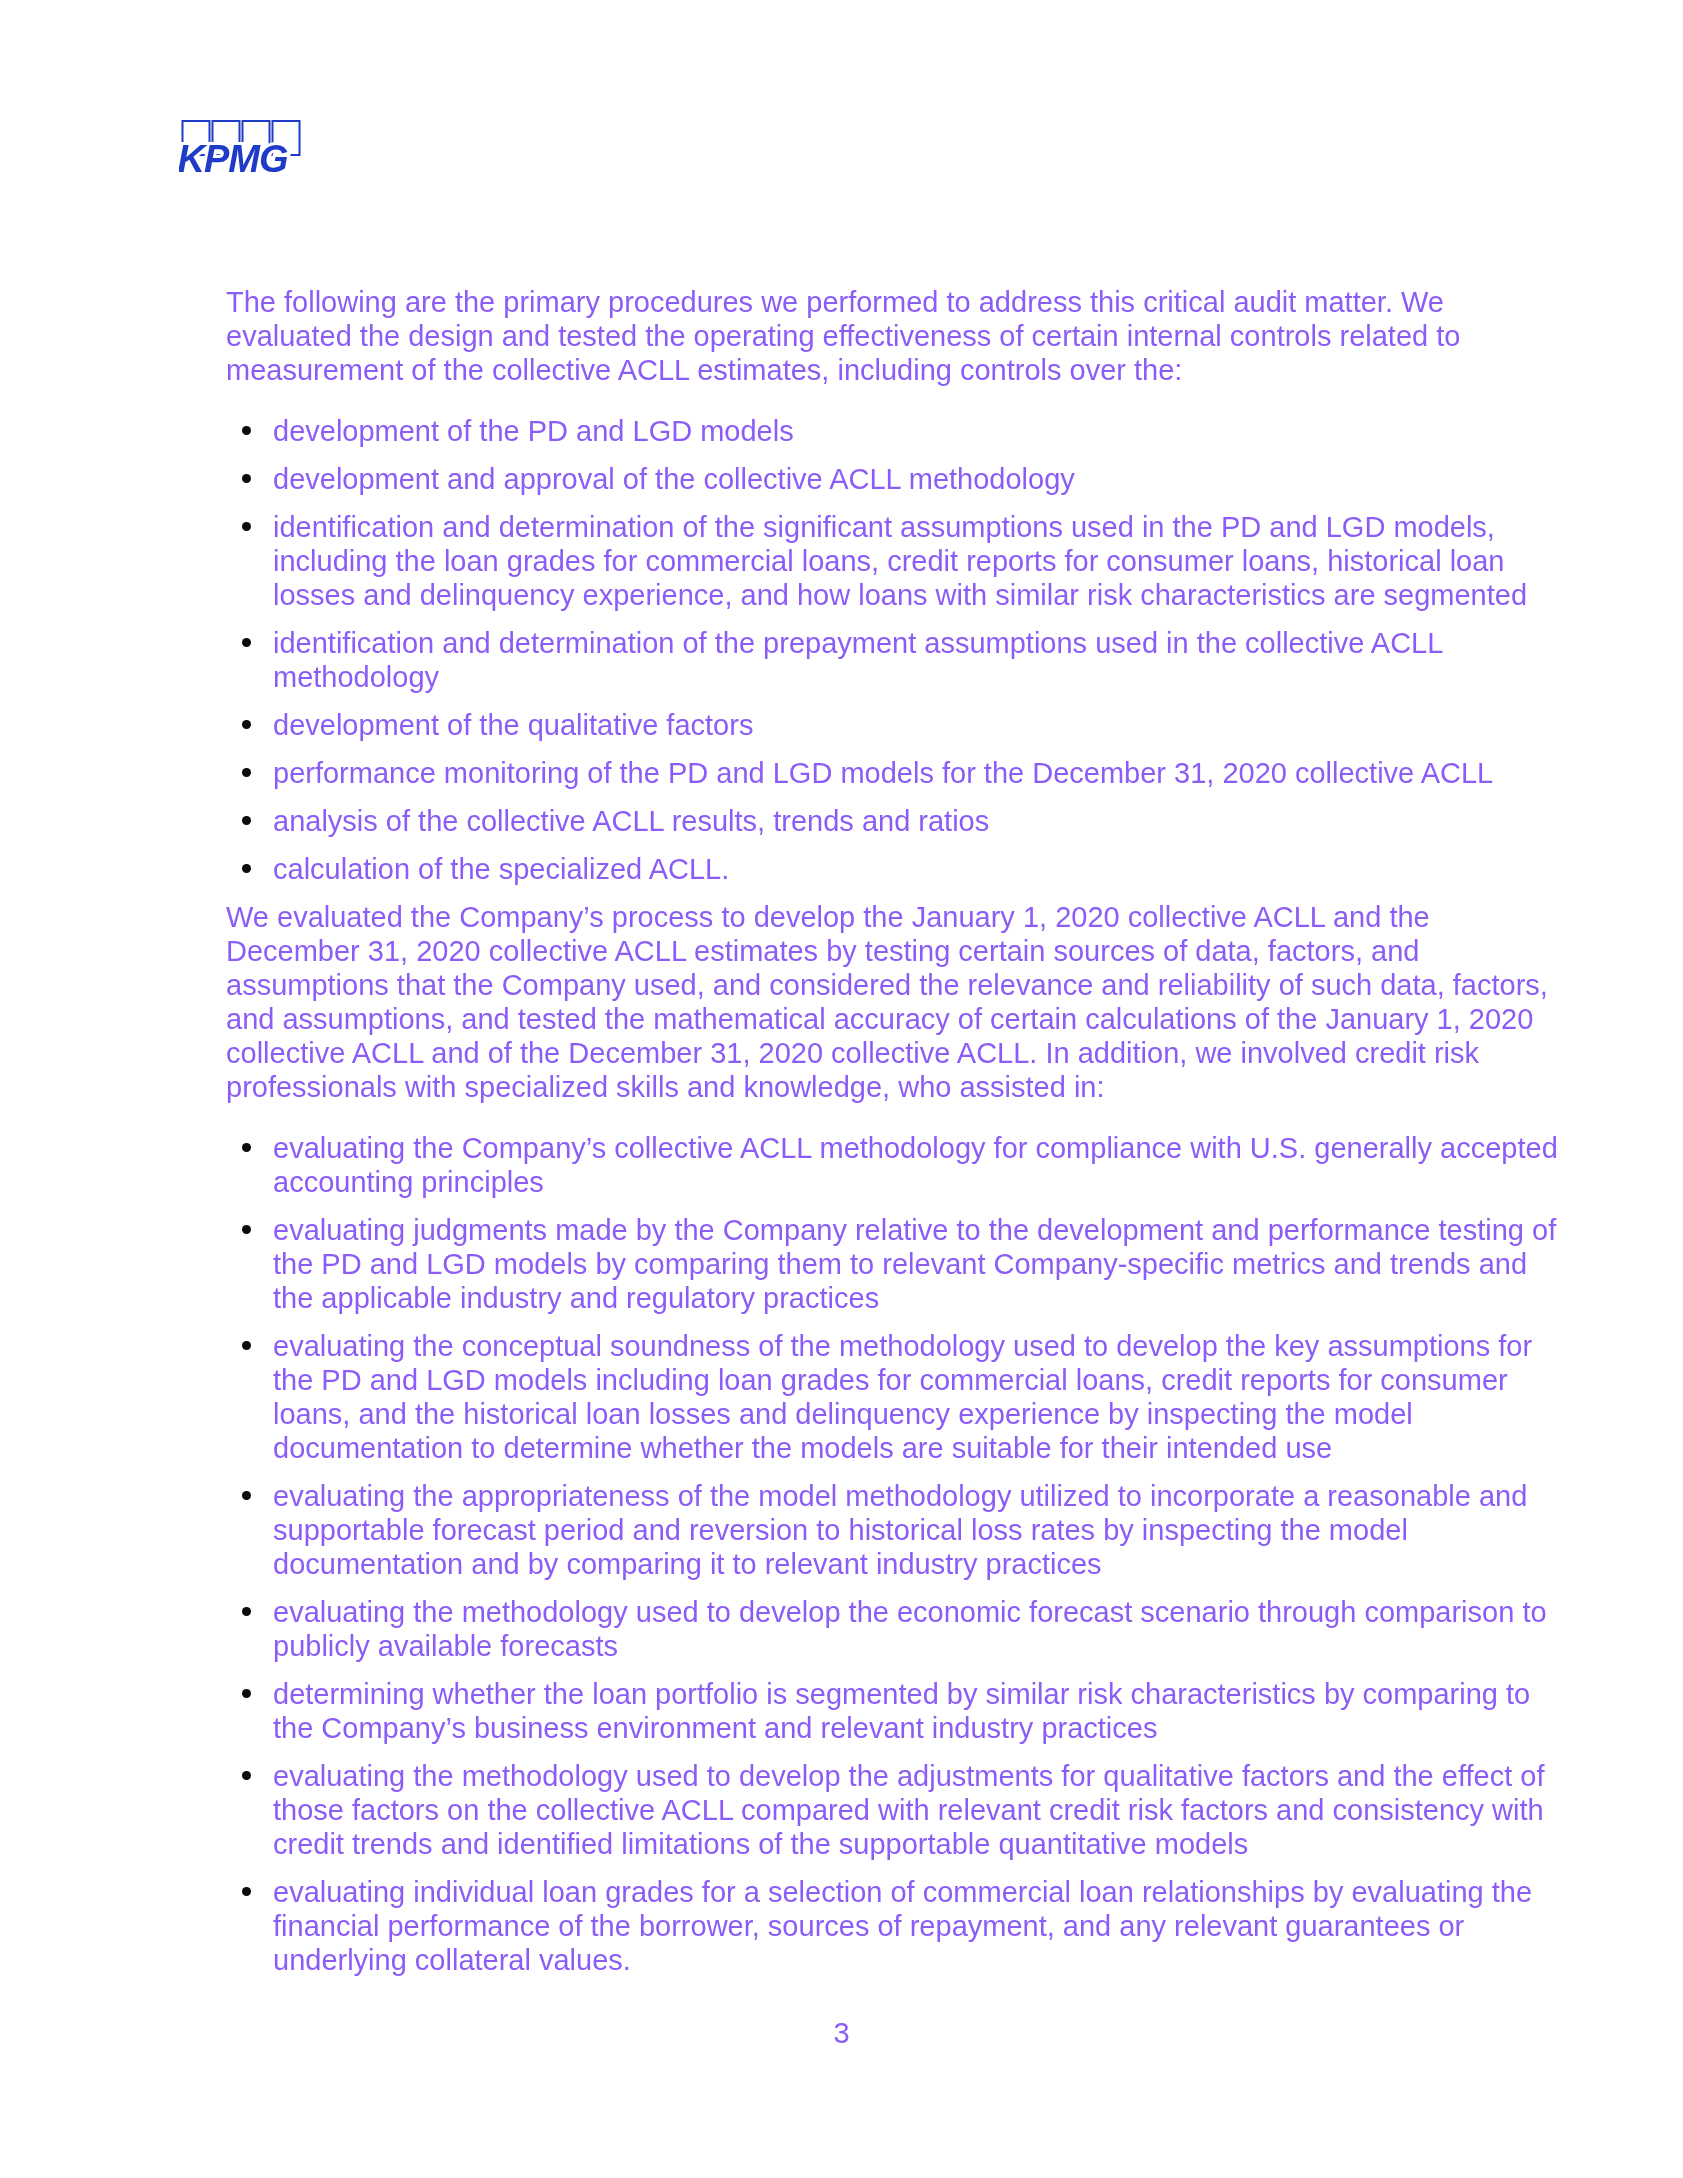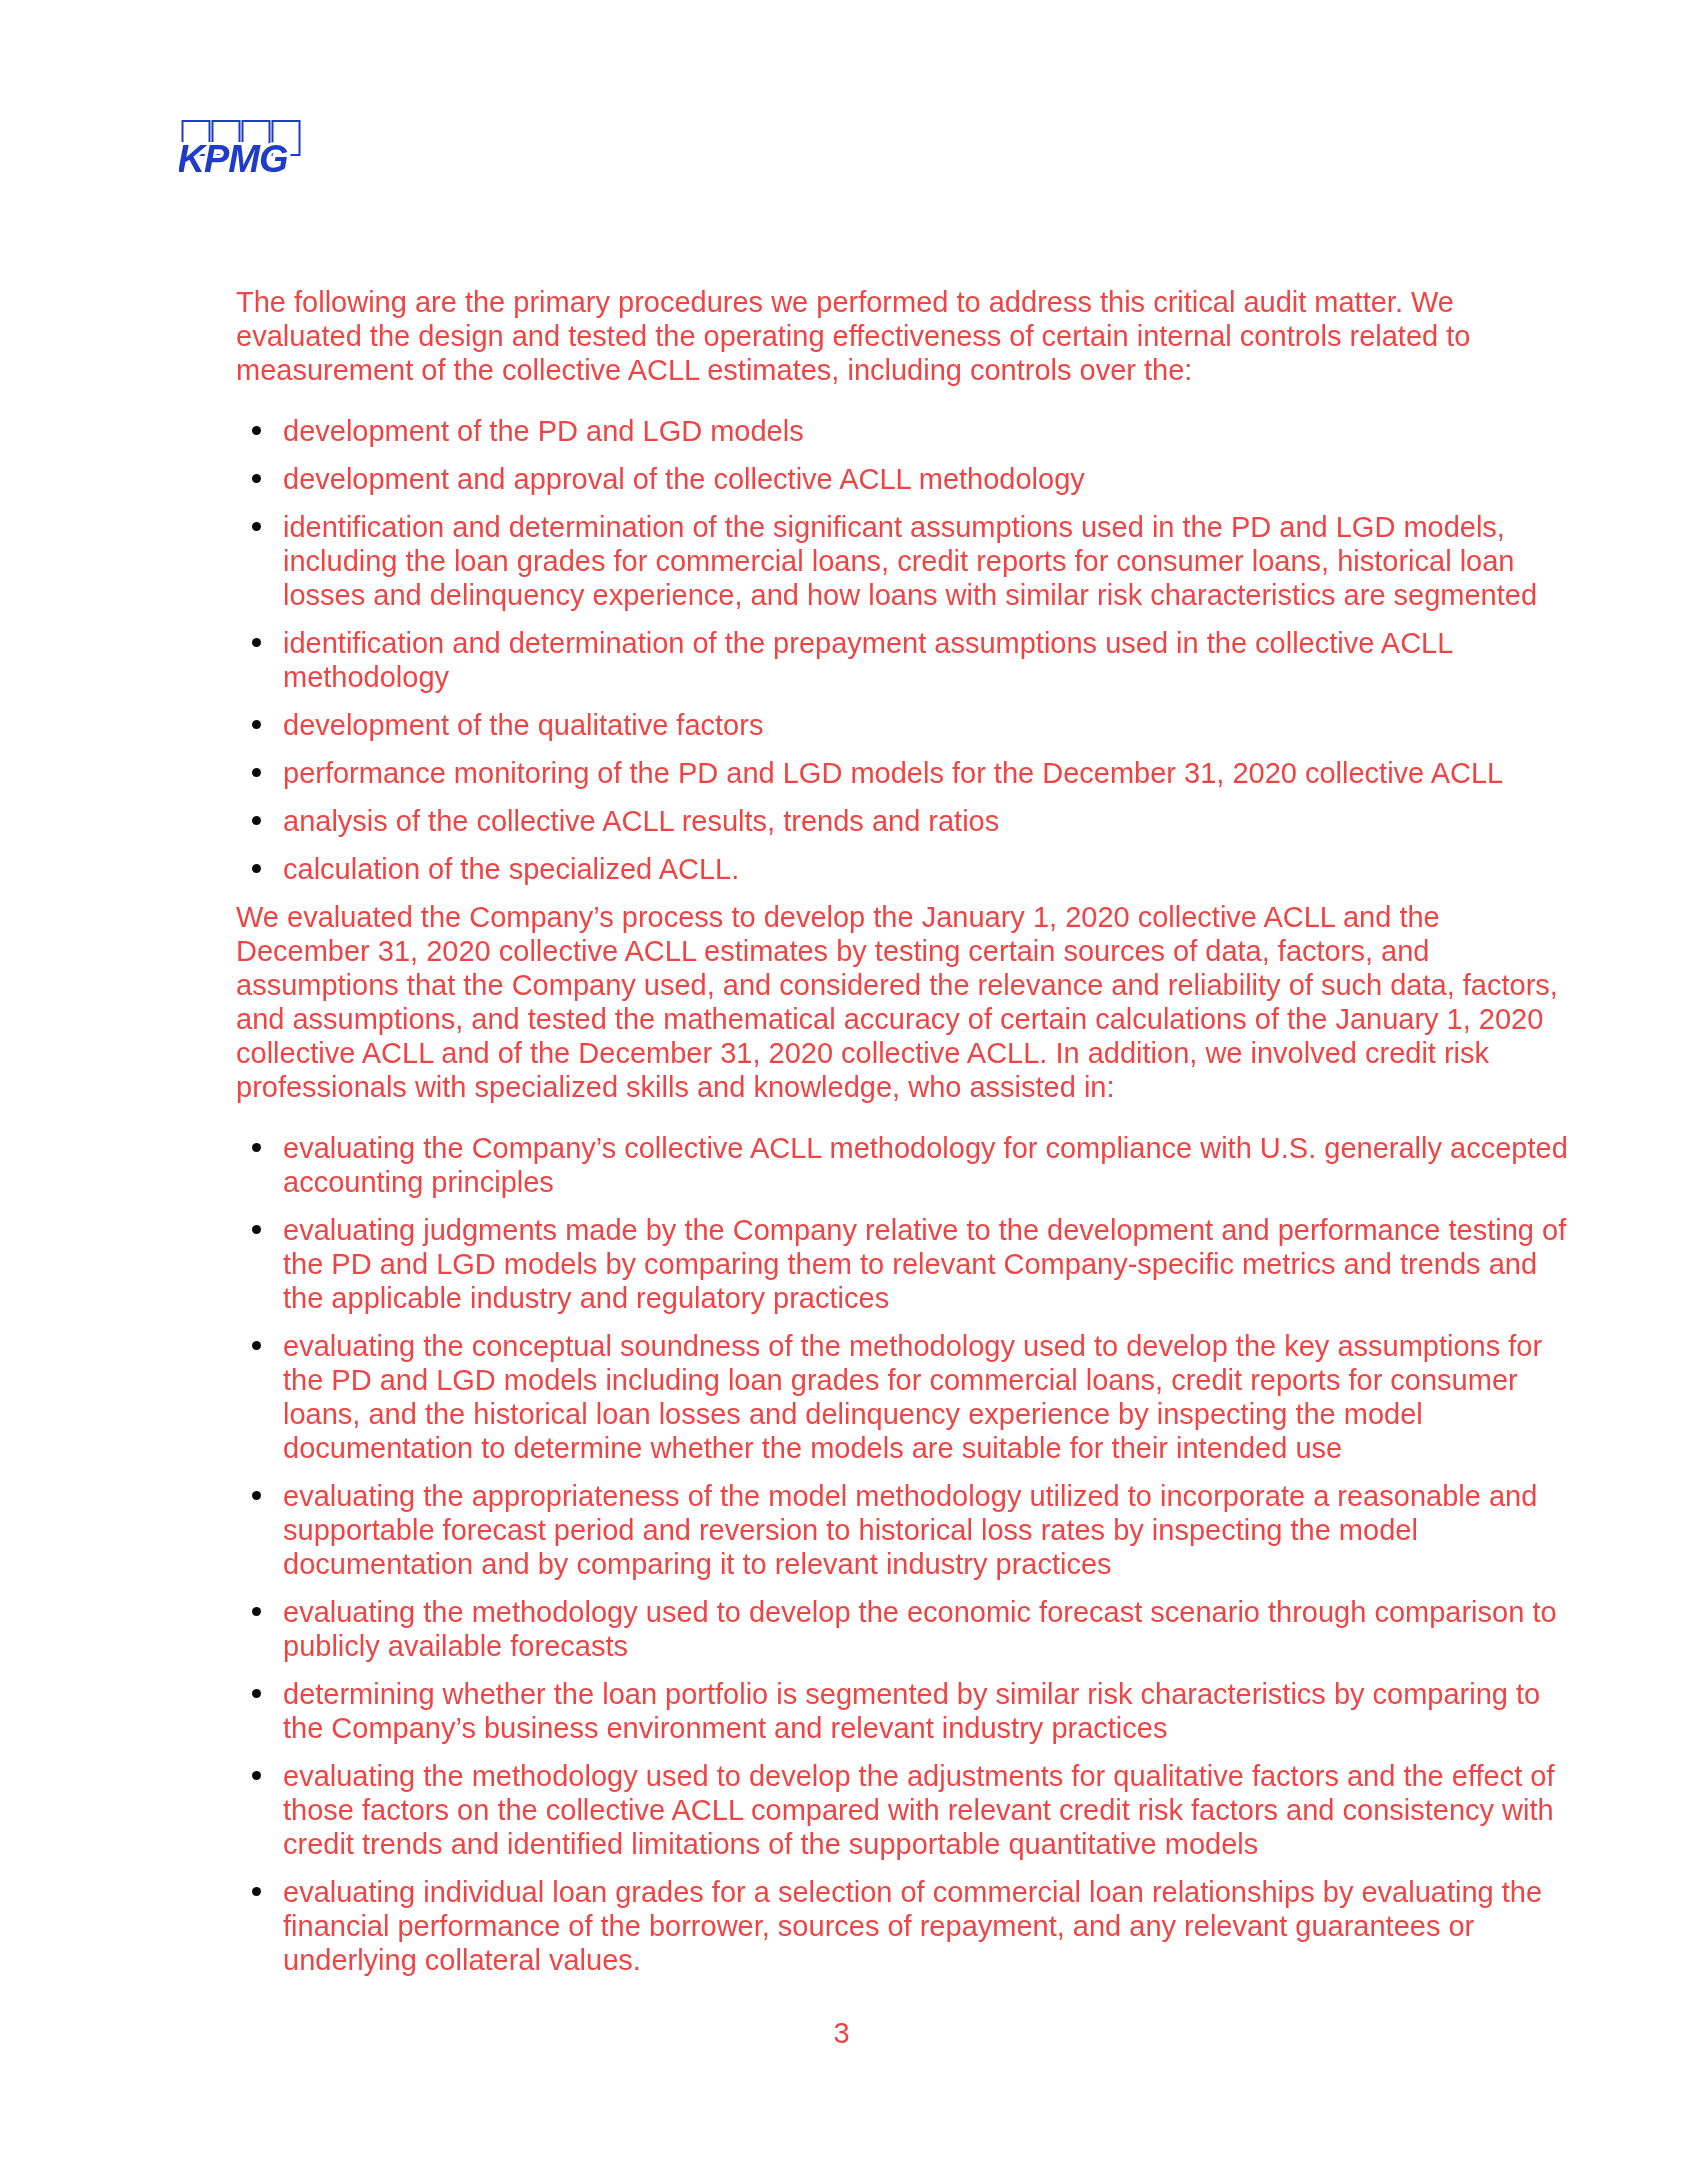--- a/index.html
+++ b/index.html
@@ -2,33 +2,33 @@
 <html><head>
 <meta charset="utf-8">
 <style>
   html, body { margin: 0; padding: 0; background: #ffffff; }
   .page {
     position: relative;
     width: 1683px;
     height: 2178px;
     background: #ffffff;
     font-family: "Liberation Sans", sans-serif;
-    color: #ef4444;
+    color: #8b5cf6;
     overflow: hidden;
   }
   .logo {
     position: absolute;
     left: 179px;
     top: 120px;
     width: 123px;
     height: 55px;
   }
   .content {
     position: absolute;
-    left: 236px;
+    left: 226px;
     top: 285px;
     width: 1341px;
     font-size: 29px;
     line-height: 34px;
   }
   p.para { margin: 0 0 27px 0; }
   ul.bullets {
     list-style: none;
     margin: 0 0 8px 0;
     padding: 0 0 0 47px;

